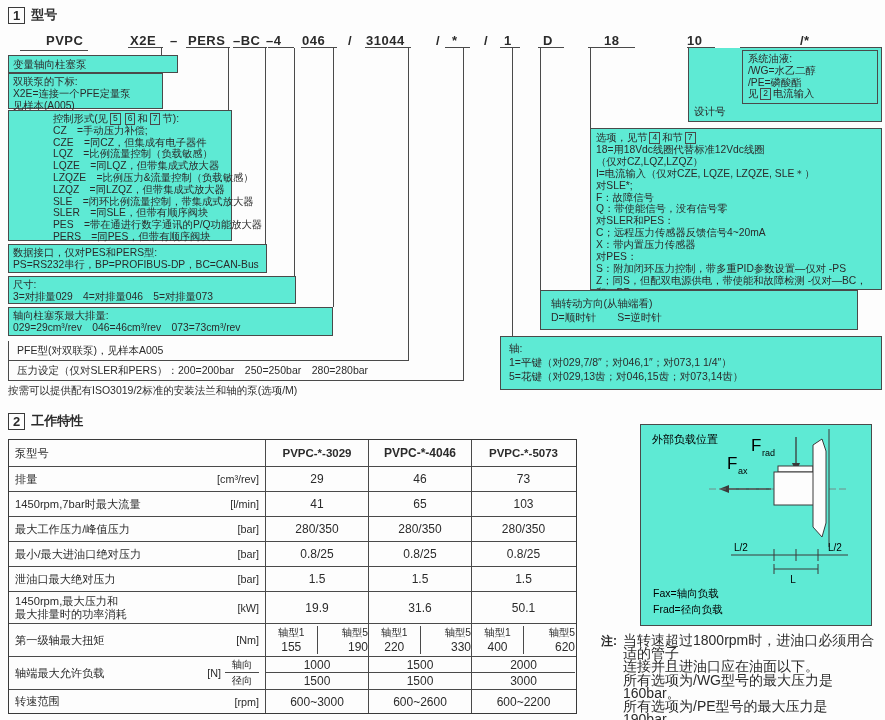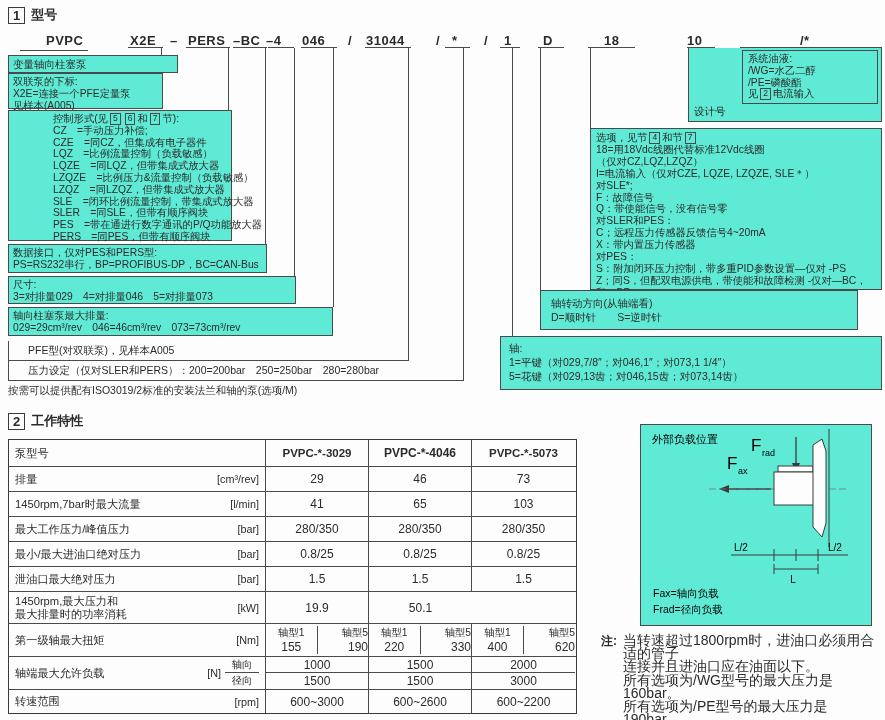--- a/index.html
+++ b/index.html
@@ -9,21 +9,21 @@
   .bx{position:absolute;border:1px solid #4a4a4a;background:#5eead4;box-sizing:border-box;}
   .vl{position:absolute;width:1px;background:#4a4a4a;}
   .hl{position:absolute;height:1px;background:#4a4a4a;}
   .code{position:absolute;top:33px;font-size:13px;font-weight:bold;letter-spacing:.5px;white-space:nowrap;}
   .sechead{position:absolute;font-size:13px;font-weight:bold;display:flex;align-items:center;gap:6px;}
   .secnum{border:1.5px solid #3a3a3a;padding:0 4px;line-height:15px;display:inline-block;}
   .t10{font-size:10.3px;line-height:11.8px;white-space:nowrap;}
   .pad{padding:2px 4px;}
   .ref{display:inline-block;border:1px solid #4a4a4a;font-size:8.5px;line-height:9.5px;padding:0 2px;margin:0 2px;vertical-align:1px;}
   .lrow{position:absolute;border-left:1px solid #4a4a4a;border-bottom:1px solid #4a4a4a;
-        font-size:10.5px;display:flex;align-items:center;padding-left:19px;white-space:nowrap;box-sizing:border-box;}
+        font-size:10.5px;display:flex;align-items:center;padding-left:8px;white-space:nowrap;box-sizing:border-box;}
   
   .tbl{position:absolute;left:8px;top:439px;width:569px;border:1.5px solid #3a3a3a;box-sizing:border-box;}
   .trow{display:flex;border-top:1px solid #4a4a4a;box-sizing:border-box;}
   .trow:first-child{border-top:none;}
   .tc{box-sizing:border-box;border-left:1px solid #4a4a4a;display:flex;align-items:center;justify-content:center;
       font-size:12px;}
   .tc:first-child{border-left:none;}
   .lblc{width:256px;justify-content:space-between;padding:0 6px;font-size:11.2px;}
   .valc{width:103px;}
   .valc.last{width:104px;}
@@ -232,20 +232,21 @@
     <div class="tc valc">1.5</div>
     <div class="tc valc last">1.5</div>
   </div>
 
   <div class="trow" style="height:32px">
     <div class="tc lblc">
         <span style="line-height:13px;"><span>1450rpm,最大压力和</span><br><span>最大排量时的功率消耗</span></span>
         <span class="unit">[kW]</span>
       </div>
     <div class="tc valc">19.9</div>
+    <div class="tc valc">31.6</div>
     <div class="tc valc last">50.1</div>
   </div>
 
   <div class="trow" style="height:33px">
     <div class="tc lblc">
         <span>第一级轴最大扭矩</span>
         <span class="unit">[Nm]</span>
       </div>
     <div class="tc valc" style="padding:0;">
       <div class="sub2">

